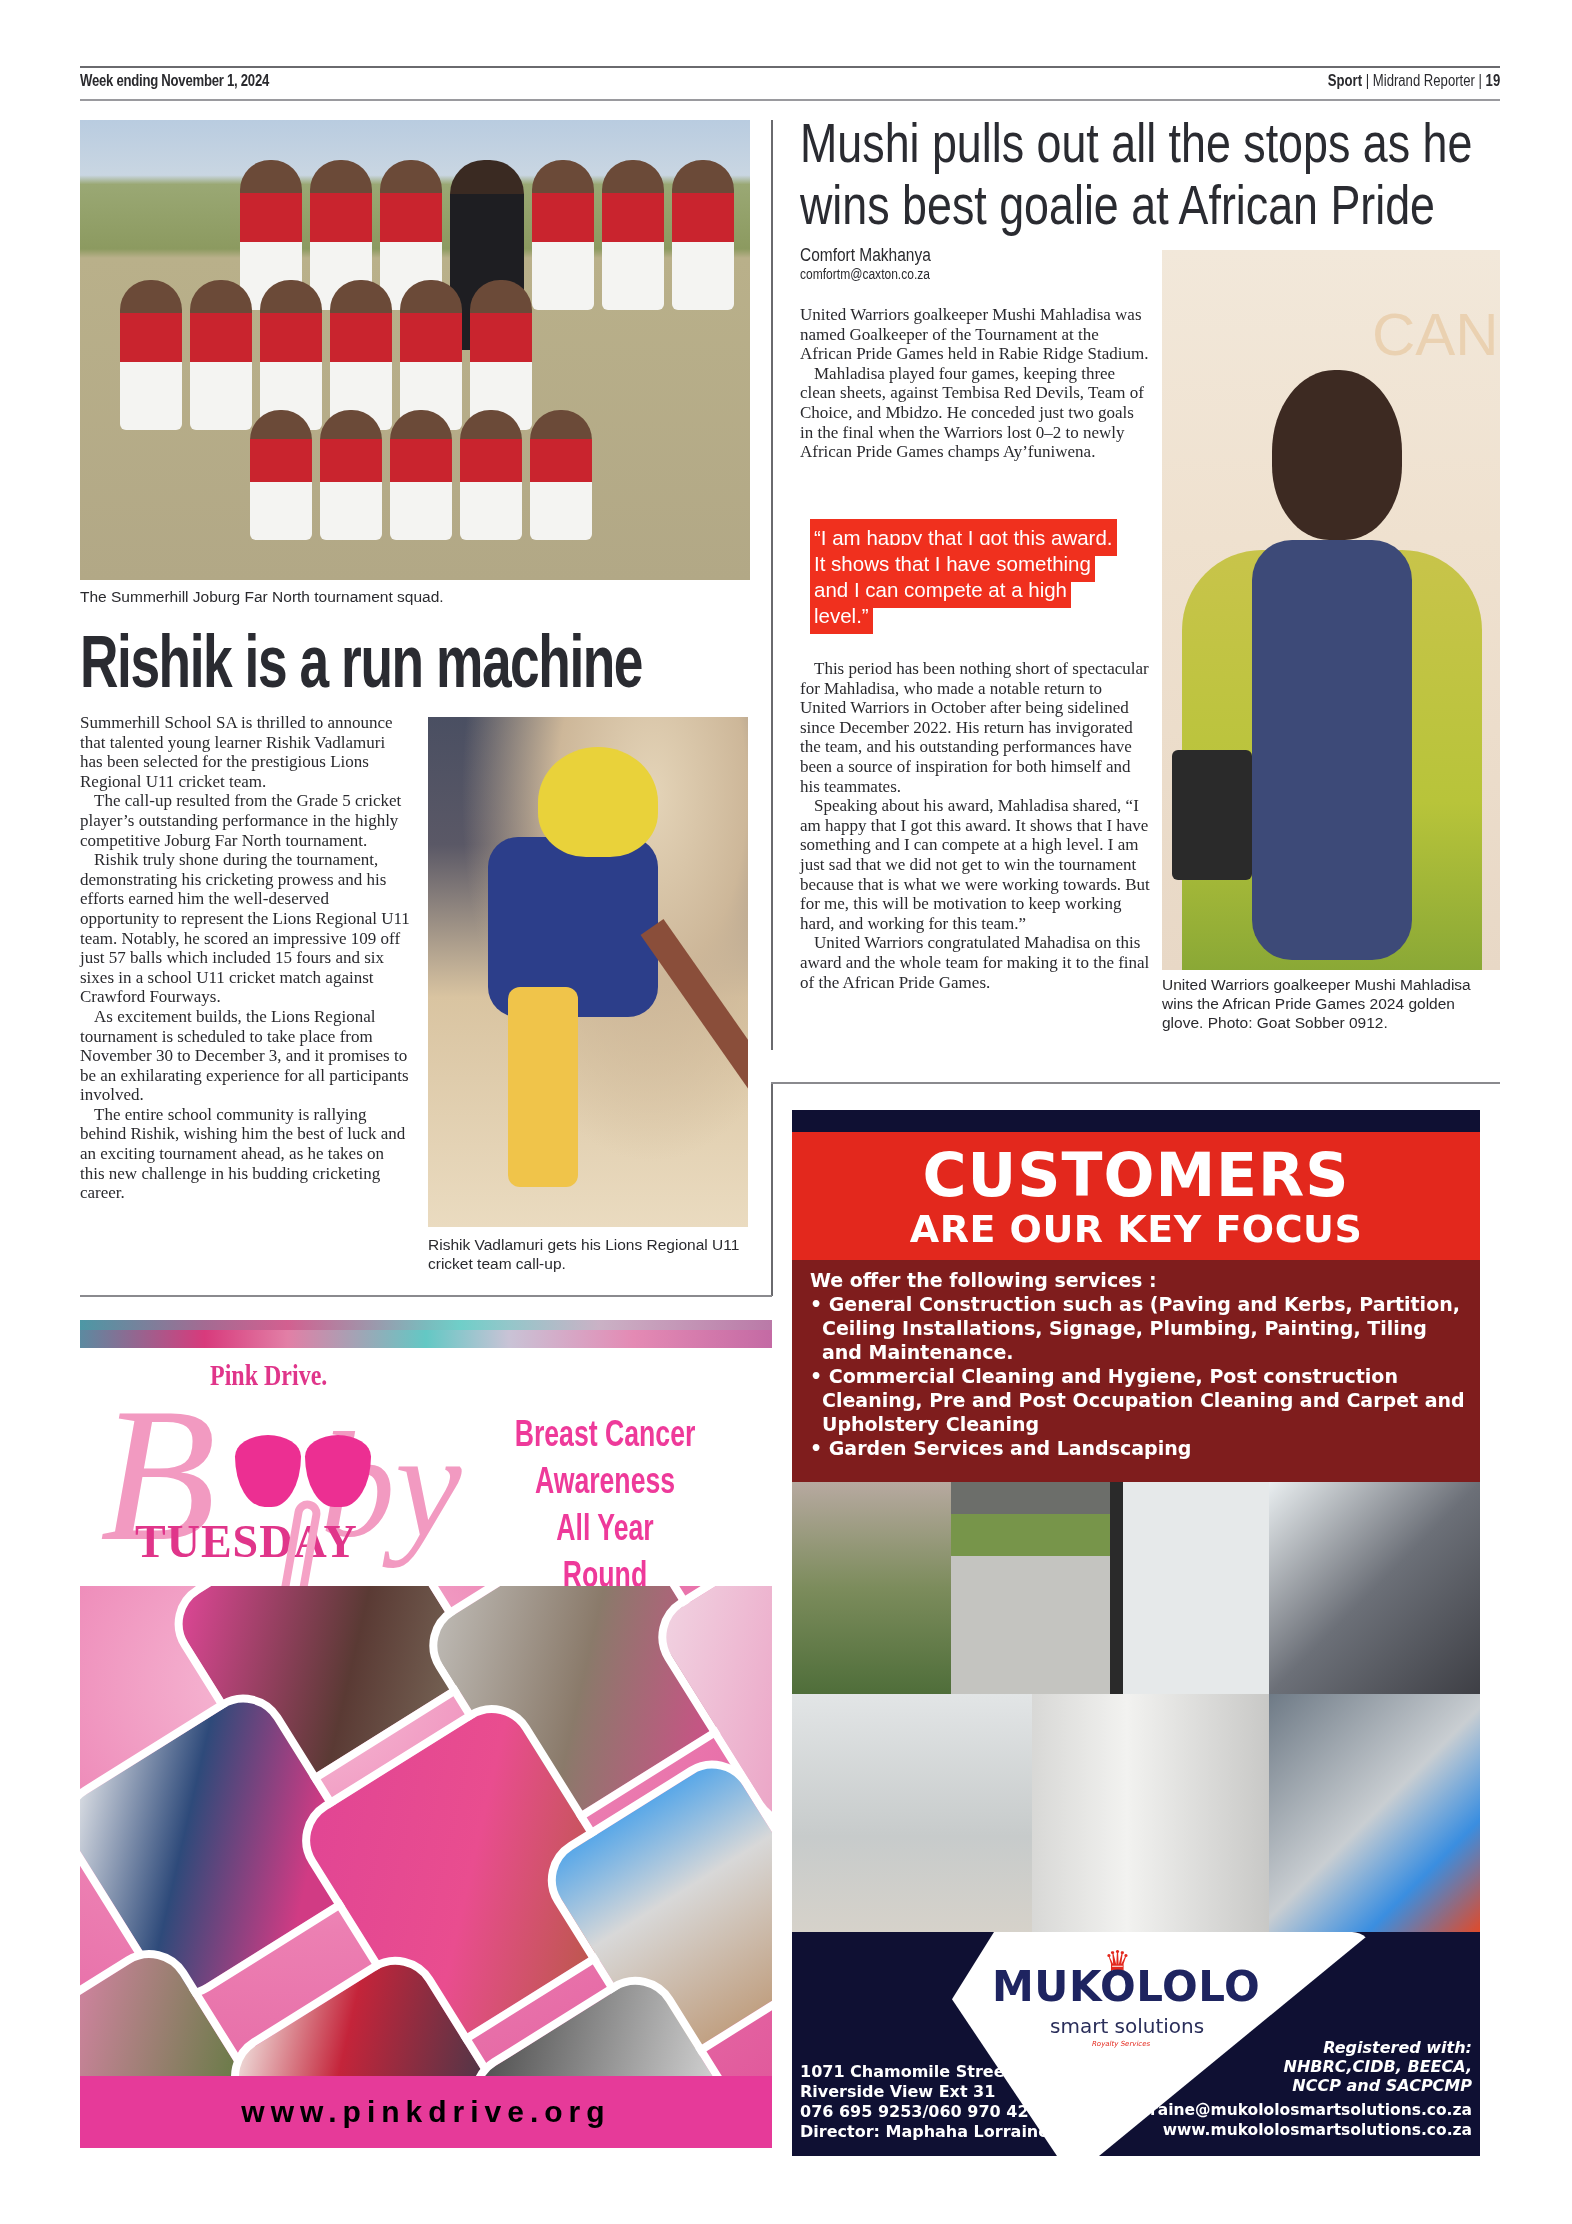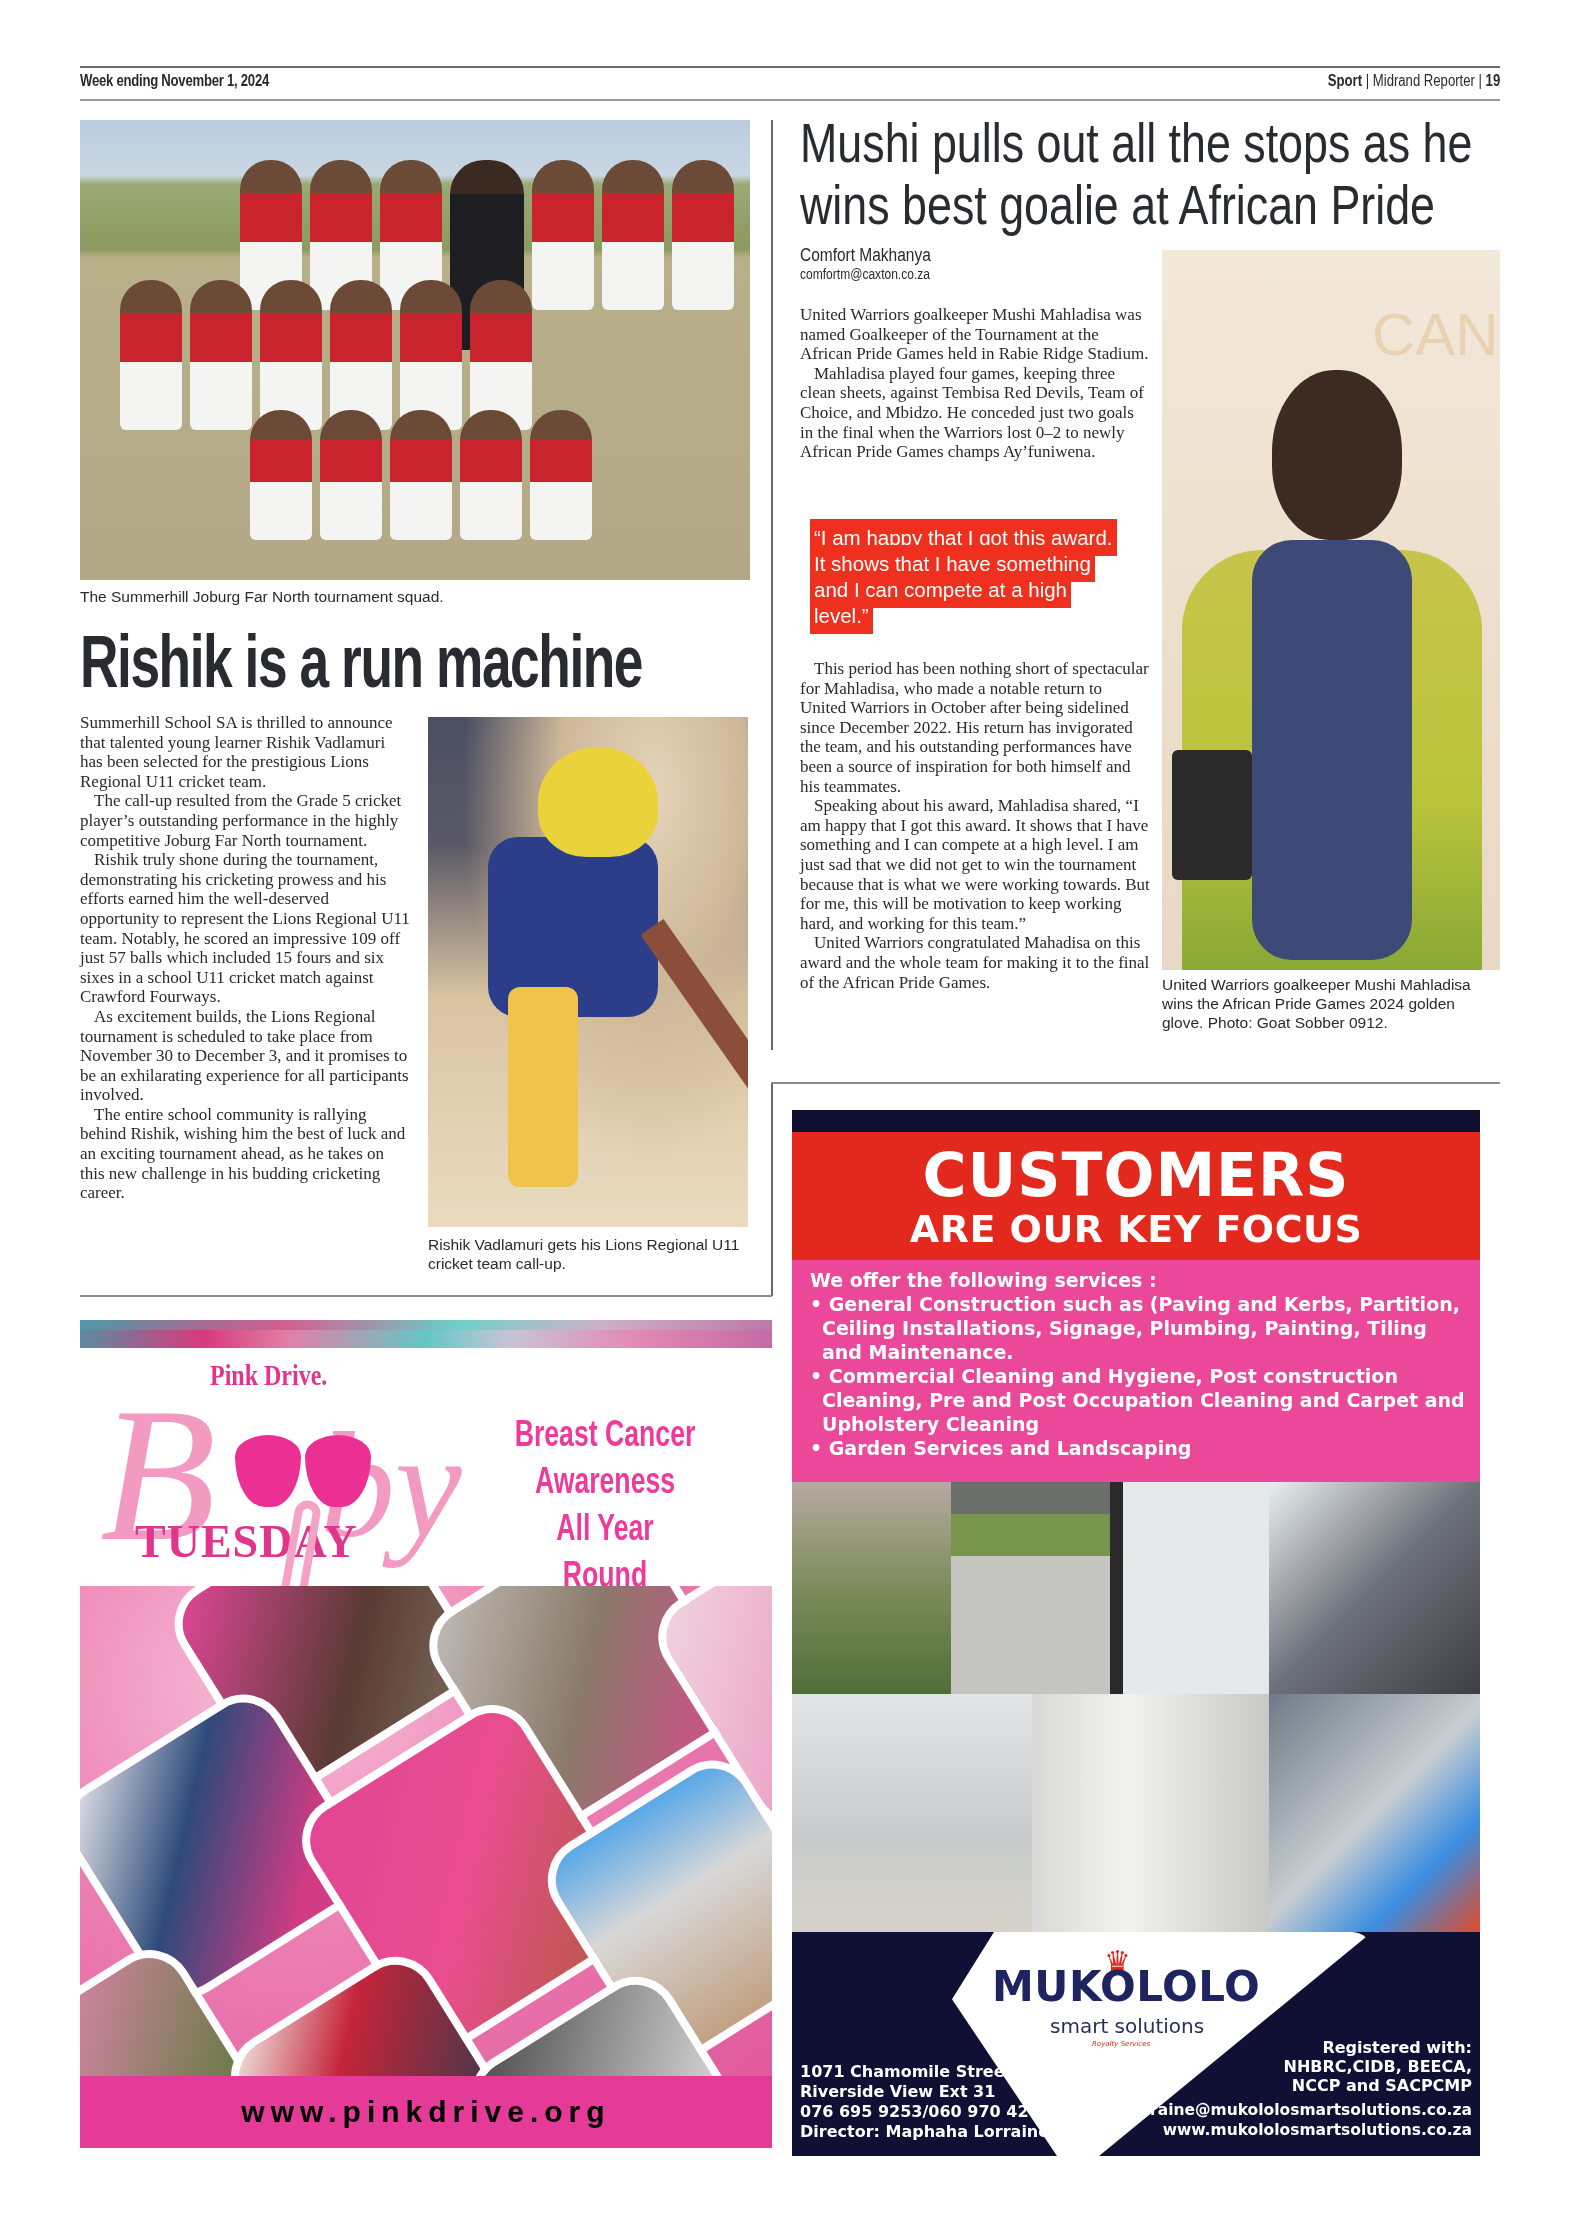--- a/index.html
+++ b/index.html
@@ -78,40 +78,40 @@
   .pd-tuesday { position: absolute; left: 55px; top: 195px; font-family: "Liberation Serif", serif; font-weight: bold; font-size: 46px; color: #e0358a; letter-spacing: 1px; }
   .pd-ribbon { position: absolute; left: 208px; top: 180px; width: 26px; height: 100px; border: 8px solid #f5a2c6; border-radius: 14px 14px 0 0; transform: rotate(10deg); }
   .pd-slogan { position: absolute; left: 400px; top: 90px; width: 250px; text-align: center; font-family: "Liberation Sans", sans-serif; font-weight: bold; font-size: 36px; line-height: 47px; color: #ee3a9a; transform: scaleX(0.74); transform-origin: center top; }
   .pd-collage { position: absolute; left: 0; top: 266px; width: 100%; height: 490px;
     background: radial-gradient(ellipse at 30% 20%, #f7c0d8 0%, #ec7fb2 45%, #e15a9c 100%); overflow: hidden; }
   .tile { position: absolute; border-radius: 44px; border: 8px solid #ffffff; transform: rotate(-32deg); }
   .pd-footer { position: absolute; left: 0; top: 756px; width: 100%; height: 72px; background: #e63a99; display: flex; align-items: center; justify-content: center; }
   .pd-url { font-family: "Liberation Sans", sans-serif; font-weight: bold; font-size: 30px; letter-spacing: 6px; color: #000000; }
 
   
-  .muk-ad { position: absolute; left: 792px; top: 1110px; width: 688px; height: 1046px; background: #ec4899; overflow: hidden; }
+  .muk-ad { position: absolute; left: 792px; top: 1110px; width: 688px; height: 1046px; background: #7f1d1d; overflow: hidden; }
   .muk-top { position: absolute; left: 0; top: 0; width: 100%; height: 22px; background: #0f1033; }
   .muk-red { position: absolute; left: 0; top: 22px; width: 100%; height: 128px; background: #e3281d; text-align: center; color: #ffffff; font-family: "DejaVu Sans", sans-serif; font-weight: bold; }
   .muk-h1 { font-size: 60px; line-height: 66px; margin-top: 10px; letter-spacing: 1px; }
   .muk-h2 { font-size: 38px; line-height: 42px; letter-spacing: 0.5px; }
   .muk-services { position: absolute; left: 18px; top: 158px; width: 660px; color: #ffffff; font-family: "DejaVu Sans", sans-serif; font-weight: bold; font-size: 19px; line-height: 24px; }
   .muk-services .intro { margin-bottom: 0; }
   .muk-services ul { list-style: none; }
   .muk-services li { padding-left: 12px; text-indent: -12px; }
   .muk-services li::before { content: "\2022  "; }
   .muk-photos { position: absolute; left: 0; top: 372px; width: 100%; height: 450px; }
   .mp { position: absolute; }
   .muk-bottom { position: absolute; left: 0; top: 822px; width: 100%; height: 224px; background: #0f1033; }
   .muk-tri { position: absolute; left: 160px; top: 0; width: 420px; height: 224px; background: #ffffff; clip-path: polygon(10% 0, 100% 0, 35% 100%, 25% 100%, 0 30%); border-radius: 20px; }
   .muk-logo { position: absolute; left: 200px; top: 30px; font-family: "DejaVu Sans", sans-serif; font-weight: bold; font-size: 42px; color: #1e2460; letter-spacing: 0.5px; }
   .muk-crown { position: absolute; left: 312px; top: 12px; font-size: 30px; color: #e3281d; }
   .muk-sub { position: absolute; left: 258px; top: 82px; font-family: "DejaVu Sans", sans-serif; font-size: 20px; color: #2a2e5a; }
   .muk-tag { position: absolute; left: 300px; top: 108px; font-family: "DejaVu Sans", sans-serif; font-style: italic; font-size: 7px; color: #e3281d; }
   .muk-addr { position: absolute; left: 8px; top: 130px; font-family: "DejaVu Sans", sans-serif; font-weight: bold; font-size: 16px; line-height: 20px; color: #ffffff; }
-  .muk-reg { position: absolute; right: 8px; top: 106px; text-align: right; font-family: "DejaVu Sans", sans-serif; font-weight: bold; font-size: 16px; line-height: 19px; color: #ffffff; }
+  .muk-reg { position: absolute; right: 8px; top: 106px; text-align: right; font-family: "DejaVu Sans", sans-serif; font-weight: bold; font-size: 16px; line-height: 19px; color: #ffffff; font-style: italic; }
   .muk-contact { position: absolute; right: 8px; top: 168px; text-align: right; font-family: "DejaVu Sans", sans-serif; font-weight: bold; font-size: 15.5px; line-height: 20px; color: #ffffff; }
 </style>
 </head>
 <body>
 
 <div class="top-rule"></div>
 <div class="hdr-left">Week ending November 1, 2024</div>
 <div class="hdr-right"><b>Sport</b> | <span>Midrand Reporter</span> | <b>19</b></div>
 <div class="bottom-rule"></div>
 

